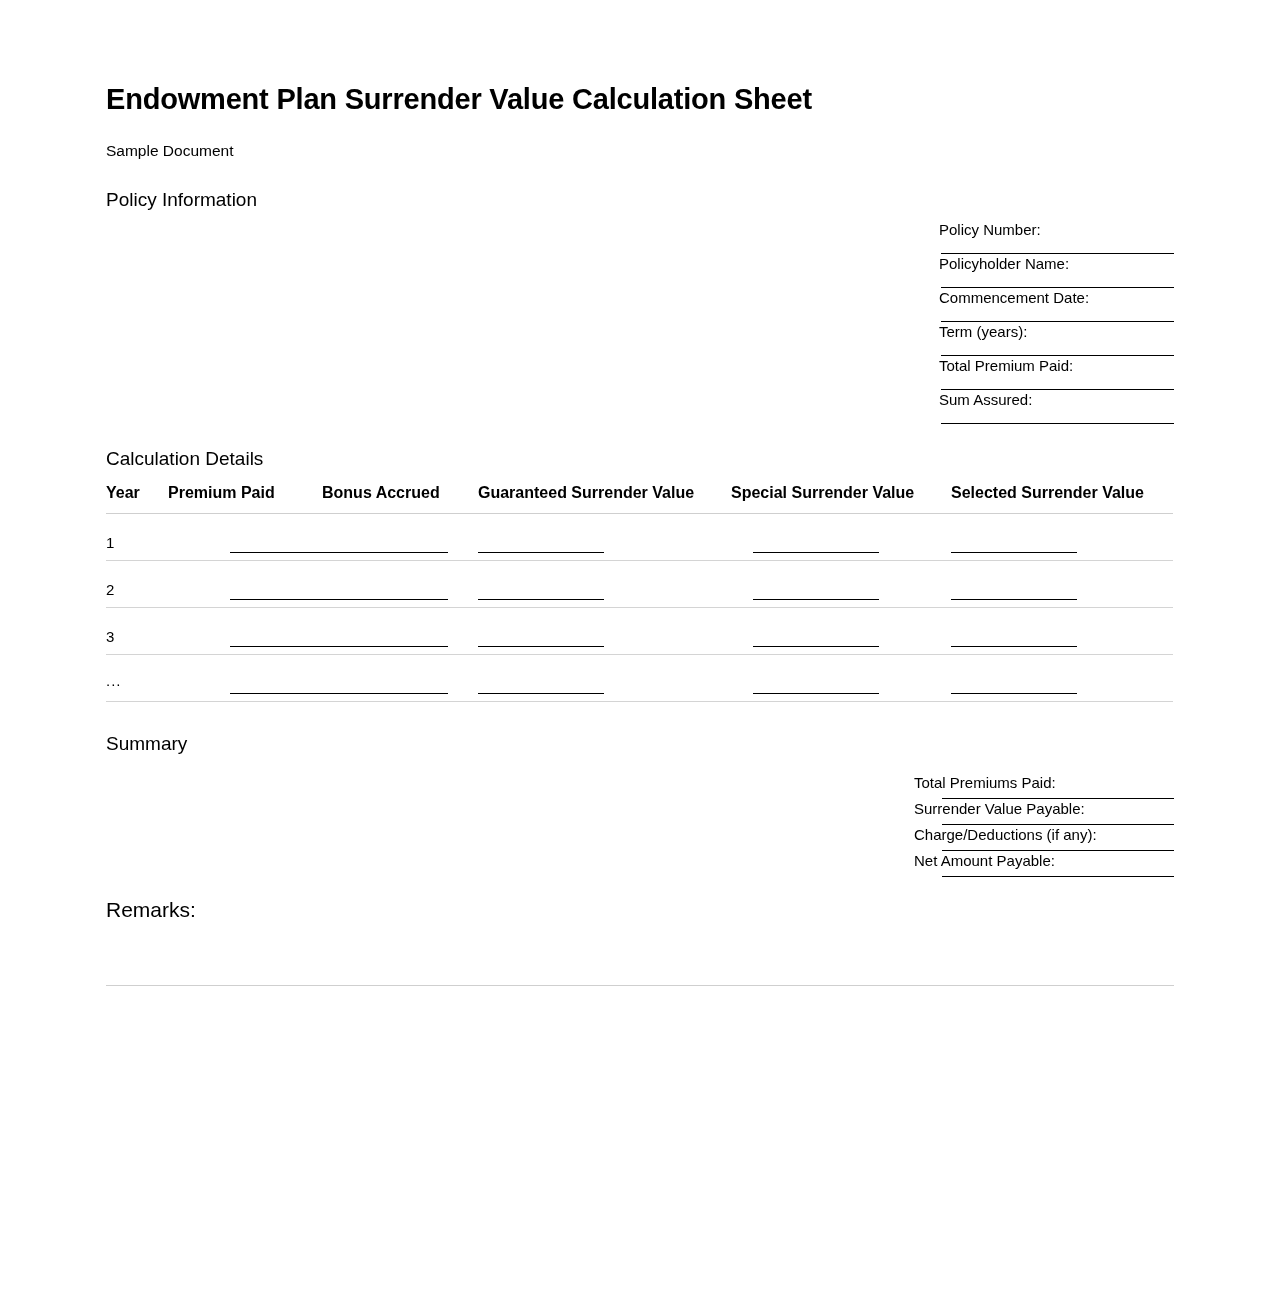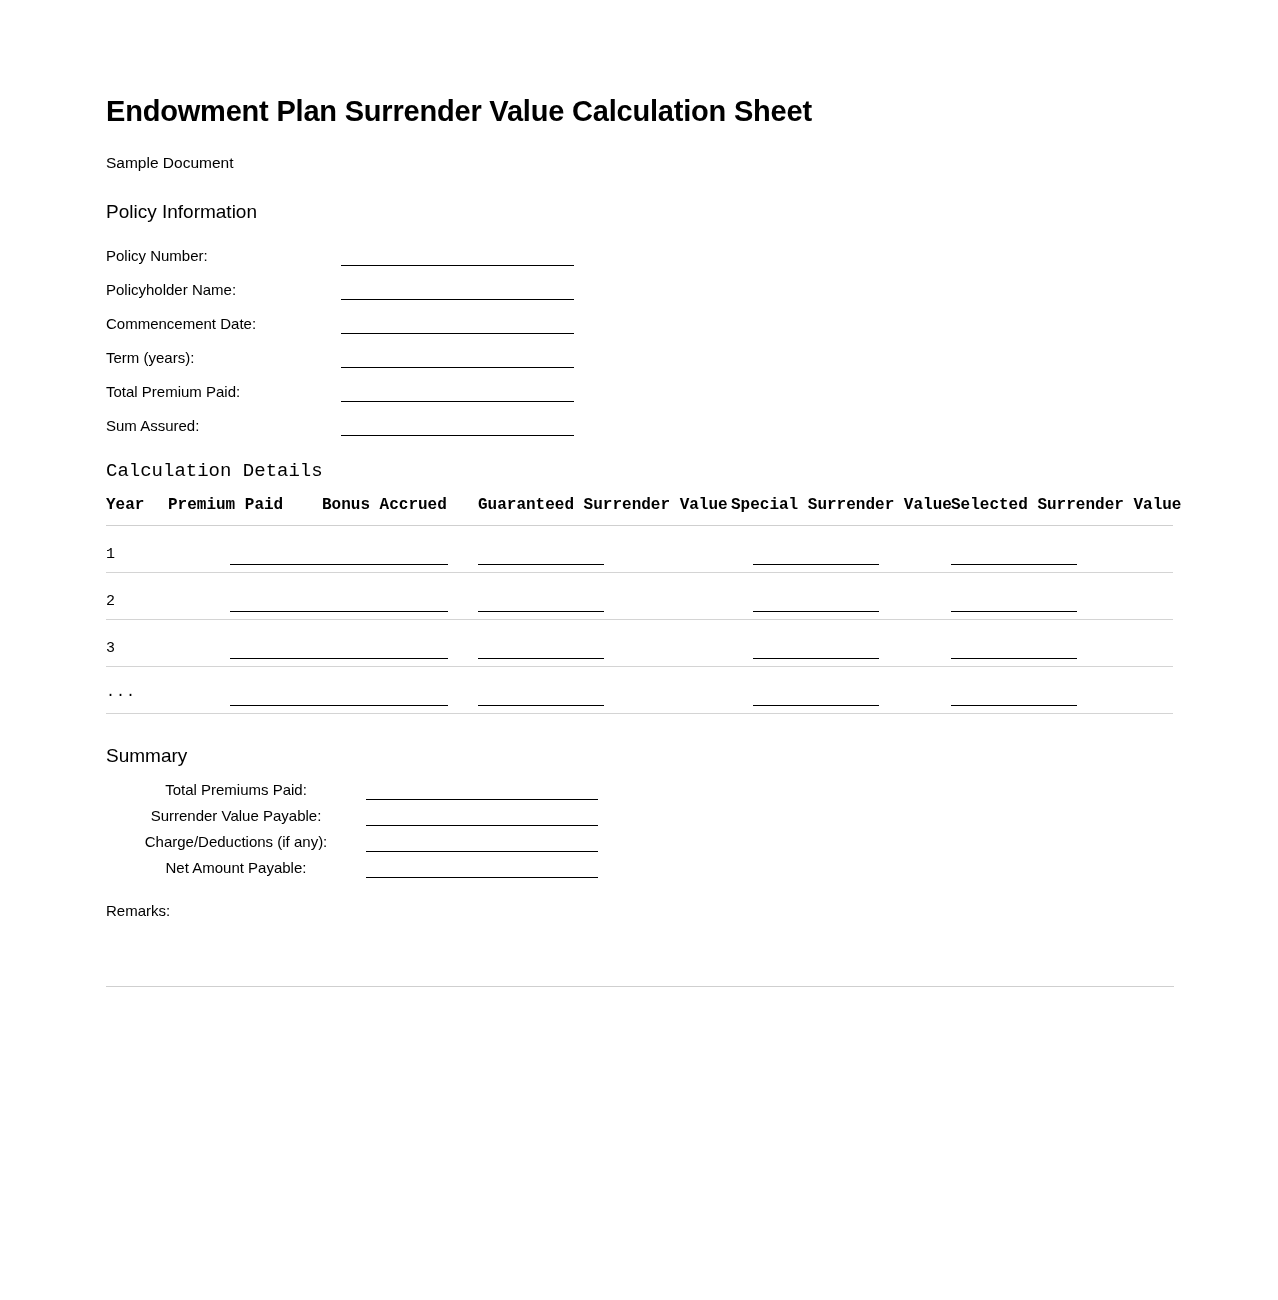--- a/index.html
+++ b/index.html
@@ -20,21 +20,21 @@
     width: 1278px;
     height: 1300px;
     background: #ffffff;
     box-sizing: border-box;
     padding: 0;
   }
 
   .content {
     position: absolute;
     left: 106px;
-    top: 12px;
+    top: 0;
     width: 1068px;
   }
 
   
   .doc-title {
     font-size: 29px;
     font-weight: bold;
     letter-spacing: -0.2px;
     margin: 0;
     padding-top: 82px;
@@ -61,38 +61,39 @@
 
   #policy-section { padding-top: 31px; }
 
   
   .field-list { margin-top: 11px; }
 
   .field-row {
     display: flex;
     align-items: flex-end;
     height: 34px;
+    flex-direction: column;
   }
   .field-row .field-label {
     font-size: 15px;
     line-height: 20px;
     color: #000;
     white-space: nowrap;
   }
   .field-row .field-blank {
     border-bottom: 1.4px solid #000;
     height: 17px;
   }
 
   
   #policy-fields .field-label { width: 235px; }
   #policy-fields .field-blank { width: 233px; }
 
   
-  #calc-section { padding-top: 26px; font-family: Liberation Mono, monospace; }
+  #calc-section { padding-top: 26px; }
 
   .calc-table {
     margin-top: 16px;
     width: 1067px;
     border-collapse: collapse;
     table-layout: fixed;
   }
   .calc-table th {
     font-size: 16px;
     font-weight: bold;
@@ -144,29 +145,29 @@
 
   .ellipsis-year {
     font-size: 13px;
     letter-spacing: 1px;
     position: relative;
     top: -3px;
   }
 
   
   #summary-section { padding-top: 33px; }
-  #summary-fields { margin-top: 9px; text-align: center; }
+  #summary-fields { margin-top: 20px; }
   #summary-fields .field-row { height: 26px; }
   #summary-fields .field-label { width: 260px; }
   #summary-fields .field-blank { width: 232px; height: 15px; }
 
   
   #remarks-section { padding-top: 24px; }
   .remarks-label {
-    font-size: 15px;
+    font-size: 21px;
     line-height: 18px;
     color: #000;
   }
   .remarks-space { height: 48px; }
 
   .bottom-rule {
     width: 1068px;
     height: 0;
     border-top: 1.3px solid #cfcfcf;
     margin-top: 18px;

